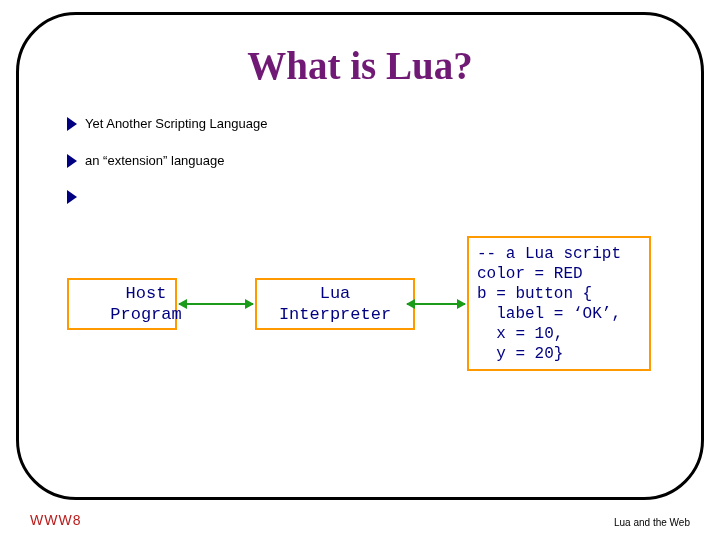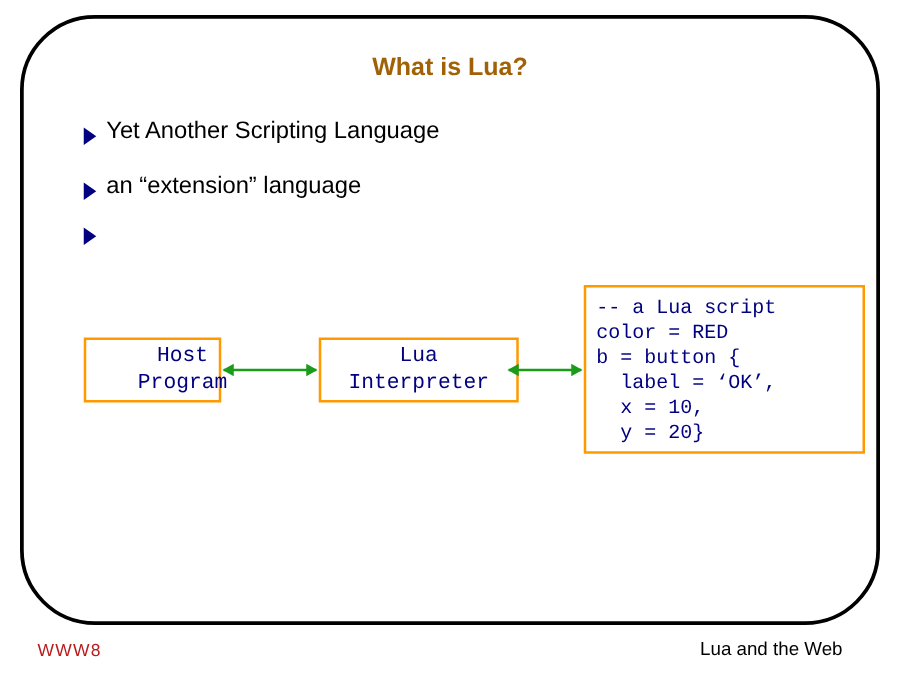--- a/index.html
+++ b/index.html
@@ -16,32 +16,33 @@
     top: 12px;
     left: 16px;
     right: 16px;
     bottom: 40px;
     border: 3px solid #000;
     border-radius: 60px;
     padding: 28px 48px 20px 48px;
   }
   .title {
     text-align: center;
-    font-size: 20px;
+    font-size: 39px;
     font-weight: bold;
-    color: #a16207;
+    color: #701a75;
     margin-bottom: 28px;
+    font-family: Liberation Serif, serif;
   }
   .bullets {
     margin-left: 0;
   }
   .bullet-item {
     display: flex;
-    align-items: flex-end;
-    font-size: 19px;
+    align-items: center;
+    font-size: 13px;
     color: #000;
     margin-bottom: 22px;
   }
   .bullet-icon {
     width: 0;
     height: 0;
     border-top: 7px solid transparent;
     border-bottom: 7px solid transparent;
     border-left: 10px solid #000080;
     margin-right: 8px;
@@ -74,21 +75,21 @@
   }
   .box-interp {
     left: 188px;
     top: 52px;
     width: 160px;
     height: 52px;
   }
   .box-script {
     left: 400px;
     top: 10px;
-    width: 225px;
+    width: 184px;
     height: 135px;
     text-align: left;
     justify-content: flex-start;
     padding: 6px 8px;
     font-size: 16px;
   }
   .arrow {
     position: absolute;
     height: 2px;
     background: #1a9b1a;
@@ -123,23 +124,23 @@
   .footer-left {
     position: absolute;
     left: 30px;
     bottom: 12px;
     font-size: 14px;
     color: #b91c1c;
     letter-spacing: 1px;
   }
   .footer-right {
     position: absolute;
-    right: 46px;
+    right: 30px;
     bottom: 12px;
-    font-size: 15px;
+    font-size: 10px;
     color: #000;
   }
 </style>
 </head>
 <body>
 
 <div class="slide-frame">
   <h1 class="title">What is Lua?</h1>
 
   <div class="bullets">

